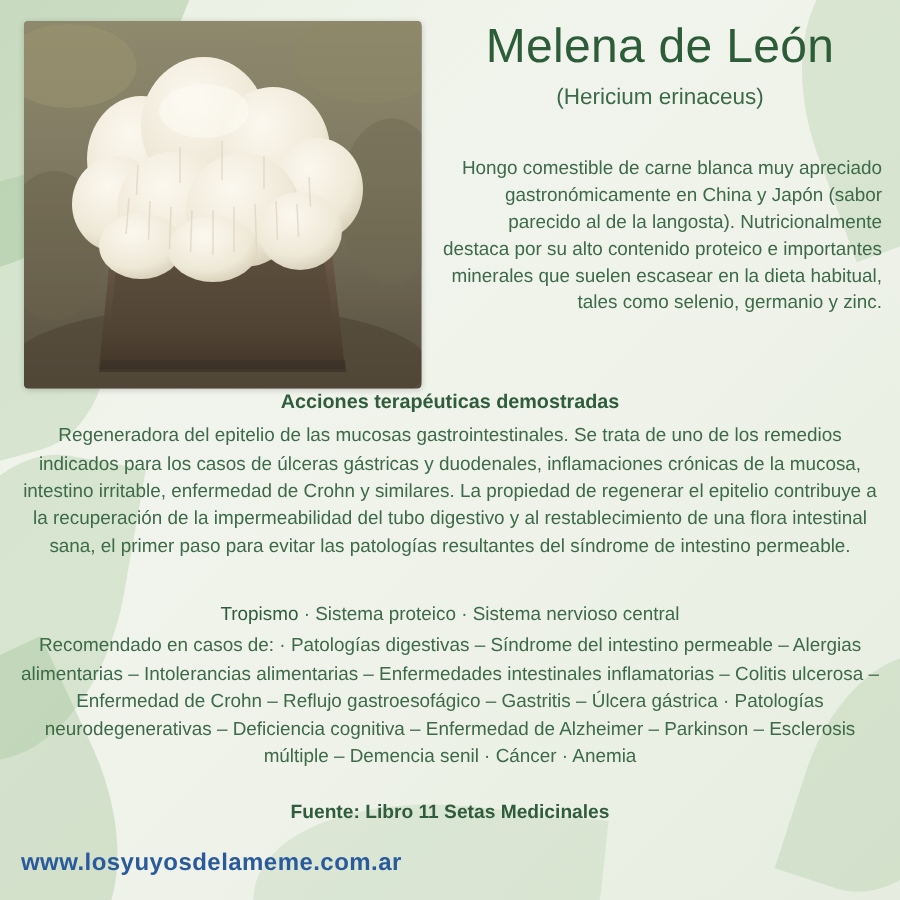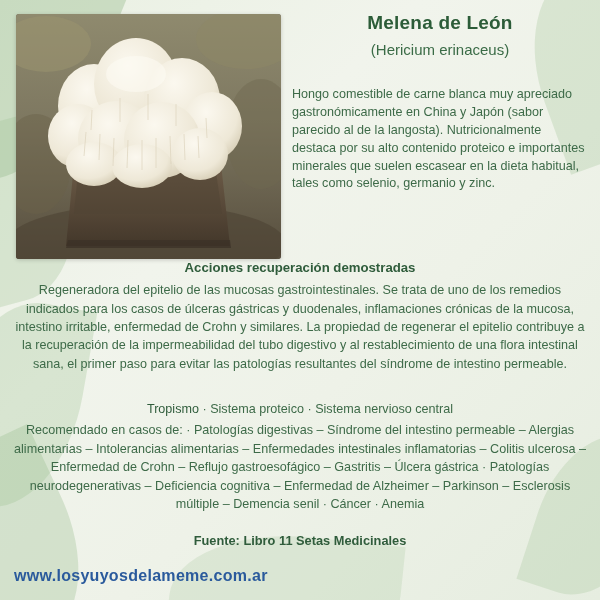--- a/index.html
+++ b/index.html
@@ -51,22 +51,22 @@
 
   .header {
     position: absolute;
     left: 292px;
     top: 12px;
     width: 296px;
     text-align: center;
     color: #2f5a3b;
   }
   .title {
-    font-size: 19px;
-    font-weight: bold;
+    font-size: 32px;
+    font-weight: normal;
     color: #2c5c38;
     letter-spacing: 0.2px;
     line-height: 1.15;
     margin: 0 0 6px 0;
     text-align: center;
   }
   .subtitle {
     font-size: 15px;
     color: #3a6b46;
     line-height: 1.35;
@@ -74,23 +74,23 @@
   }
   .chinese {
     font-size: 15px;
     color: #3a6b46;
     line-height: 1.35;
     margin: 2px 0 0 0;
   }
   .intro {
     position: absolute;
     left: 292px;
-    top: 86px;
+    top: 104px;
     width: 296px;
-    text-align: left;
+    text-align: right;
     font-size: 12.6px;
     line-height: 1.42;
     color: #3d6a48;
   }
 
   .section-head {
     text-align: center;
     font-size: 13.2px;
     font-weight: bold;
     color: #2f5c3b;
@@ -210,21 +210,21 @@
   </div>
 
   <div class="header">
     <h1 class="title">Melena de León</h1>
     <p class="subtitle">(Hericium erinaceus)</p>
   </div>
 
   <div class="intro">Hongo comestible de carne blanca muy apreciado gastronómicamente en China y Japón (sabor parecido al de la langosta). Nutricionalmente destaca por su alto contenido proteico e importantes minerales que suelen escasear en la dieta habitual, tales como selenio, germanio y zinc.</div>
 
   <div class="body-block block-therapeutic">
-    <div class="section-head">Acciones recuperación demostradas</div>
+    <div class="section-head">Acciones terapéuticas demostradas</div>
     <div>Regeneradora del epitelio de las mucosas gastrointestinales. Se trata de uno de los remedios indicados para los casos de úlceras gástricas y duodenales, inflamaciones crónicas de la mucosa, intestino irritable, enfermedad de Crohn y similares. La propiedad de regenerar el epitelio contribuye a la recuperación de la impermeabilidad del tubo digestivo y al restablecimiento de una flora intestinal sana, el primer paso para evitar las patologías resultantes del síndrome de intestino permeable.</div>
   </div>
 
   <div class="body-block block-tropism">
     <div class="tropism-line">
       <span class="tropism-label">Tropismo</span>
       <span>· Sistema proteico · Sistema nervioso central</span>
     </div>
     <div>Recomendado en casos de: · Patologías digestivas – Síndrome del intestino permeable – Alergias alimentarias – Intolerancias alimentarias – Enfermedades intestinales inflamatorias – Colitis ulcerosa – Enfermedad de Crohn – Reflujo gastroesofágico – Gastritis – Úlcera gástrica · Patologías neurodegenerativas – Deficiencia cognitiva – Enfermedad de Alzheimer – Parkinson – Esclerosis múltiple – Demencia senil · Cáncer · Anemia</div>
   </div>

